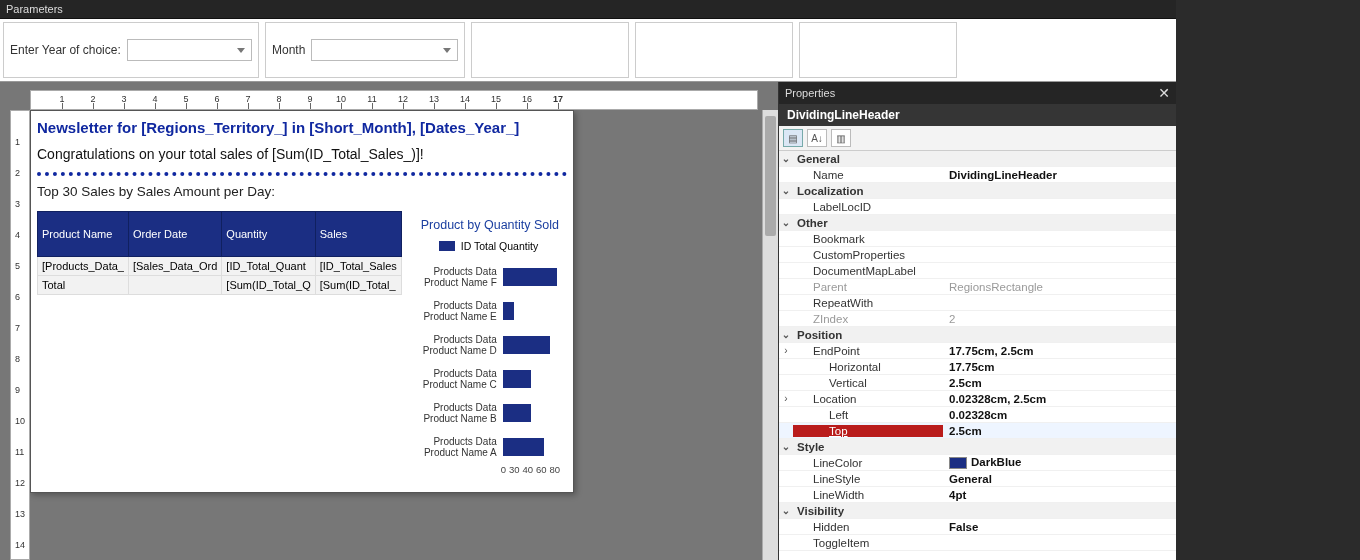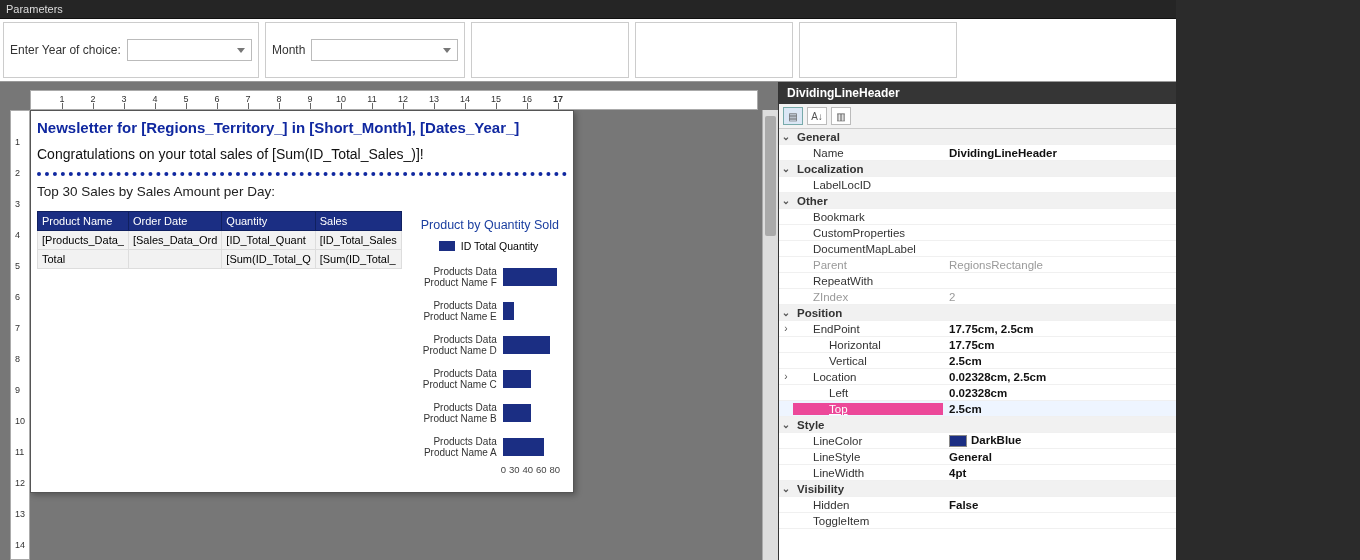--- a/index.html
+++ b/index.html
@@ -63,21 +63,21 @@
 }
 .newsletter-title { color: #1028a0; font-weight: bold; font-size: 15px; margin-bottom: 10px; }
 .congrats { font-size: 14px; color: #111; margin-bottom: 10px; }
 .divider-dotted {
   border-top: 4px dotted #1028a0; margin: 4px 0 8px 0;
 }
 .subhead { font-size: 13.5px; color: #222; margin-bottom: 12px; }
 
 .report-row { display: flex; gap: 12px; align-items: flex-start; }
 .tbl { border-collapse: collapse; font-size: 11px; width: 300px; }
-.tbl th { background: #1b2e83; color: #fff; text-align: left; padding: 3px 4px; font-weight: normal; border: 1px solid #102060; }
+.tbl th { background: #1b2e83; color: #fff; text-align: left; padding: 16px 4px; font-weight: normal; border: 1px solid #102060; }
 .tbl td { background: #f2f2f2; padding: 3px 4px; border: 1px solid #ddd; white-space: nowrap; overflow: hidden; }
 
 .chart-box {
   flex: 1; background: #fff; border: 1px solid #fff;
   padding: 6px 6px 4px 6px; width: 220px;
 }
 .chart-title { color: #1b3fa0; font-size: 12.5px; margin-bottom: 8px; }
 .legend { display: flex; align-items: center; gap: 6px; font-size: 10.5px; margin: 0 0 14px 18px; }
 .legend-swatch { width: 16px; height: 10px; background: #1b2e83; }
 .bars { display: flex; flex-direction: column; gap: 12px; padding-left: 2px; }
@@ -125,21 +125,21 @@
   flex: 0 0 150px; padding-left: 4px; color: #333;
   white-space: nowrap; overflow: hidden;
 }
 .grid-row .key.indent1 { padding-left: 20px; }
 .grid-row .key.indent2 { padding-left: 36px; }
 .grid-row .key.dim { color: #9a9a9a; }
 .grid-row .val {
   flex: 1; padding-left: 6px; color: #111; font-weight: 600;
 }
 .grid-row .val.dim { color: #9a9a9a; font-weight: normal; }
-.grid-row.selected .key { background: #ec4899; color: #fff; text-decoration: underline; }
+.grid-row.selected .key { background: #b91c1c; color: #fff; text-decoration: underline; }
 .grid-row.selected { background: #eef5ff; }
 .color-chip { display:inline-block; width: 18px; height: 12px; background:#1b2e83; vertical-align: middle; margin-right: 4px; border:1px solid #888;}
 </style>
 </head>
 <body>
 
 <div class="app">
 
   <div class="param-header">Parameters</div>
   <div class="param-body">
@@ -300,20 +300,24 @@
             </div>
           </div>
         </div>
         <div class="design-scrollbar">
           <div class="thumb"></div>
         </div>
       </div>
     </div>
 
     <div class="props">
+      <div class="props-header">
+        <span>Properties</span>
+        <span class="props-close">✕</span>
+      </div>
       <div class="props-objname">DividingLineHeader</div>
       <div class="props-toolbar">
         <div class="tb active">▤</div>
         <div class="tb">A↓</div>
         <div class="tb">▥</div>
       </div>
       <div class="grid" id="propsGrid">
           <div class="grid-row cat">
             <span class="twist">⌄</span>
             <span class="key">General</span>

